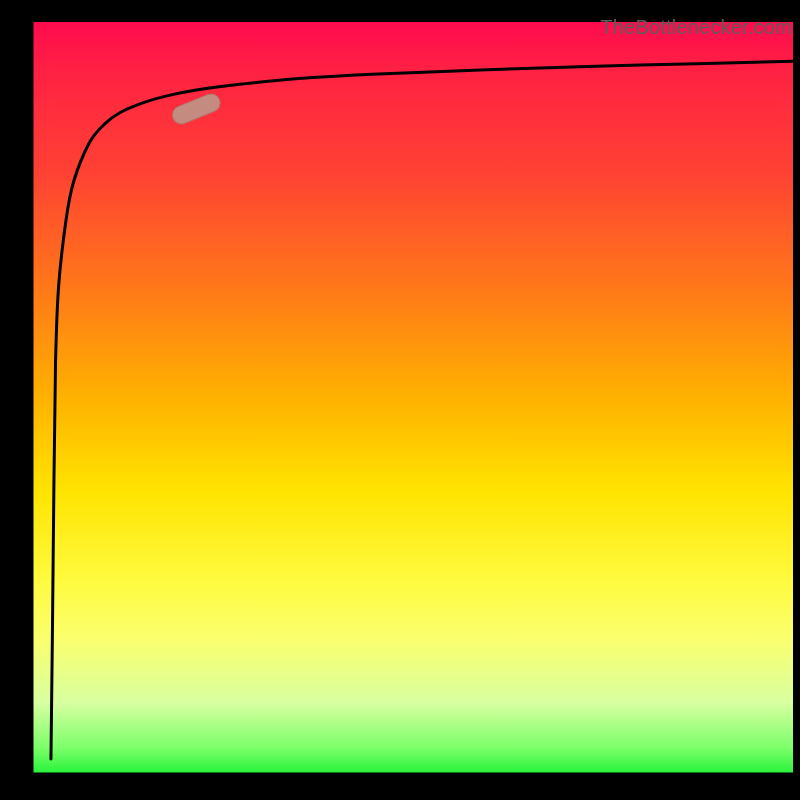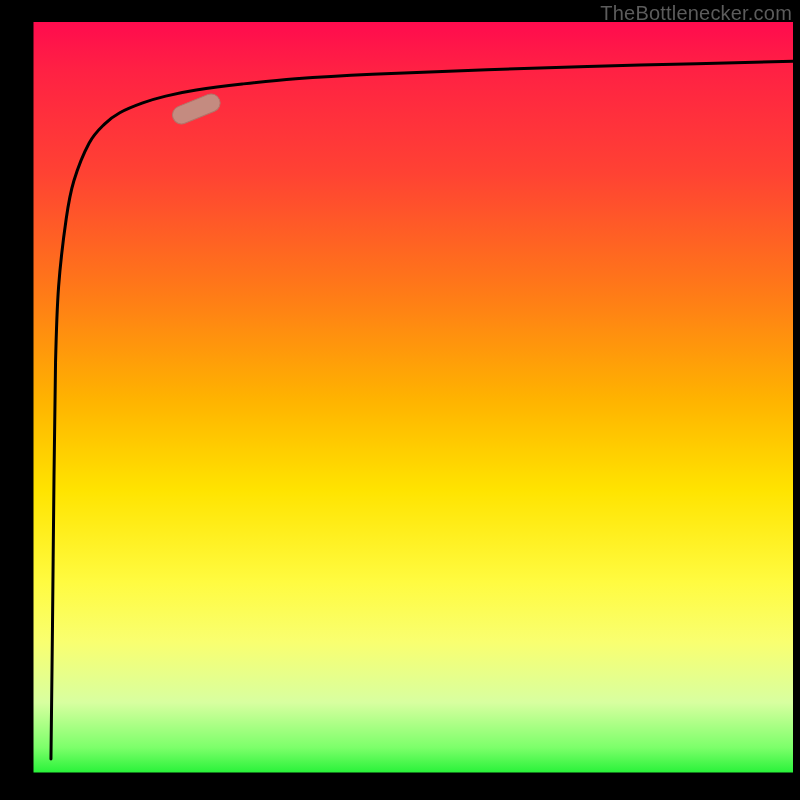--- a/index.html
+++ b/index.html
@@ -37,21 +37,21 @@
       #17f02f 100%
     );
   }
   .axes {
     position: absolute;
     left: 0; top: 0;
     pointer-events: none;
   }
   .attribution {
     position: absolute;
-    top: 2px;
+    top: 16px;
     right: 8px;
     color: #5c5c5c;
     font-size: 20px;
     font-weight: 500;
     letter-spacing: 0.2px;
   }
   svg { display: block; }
 </style>
 </head>
 <body>

